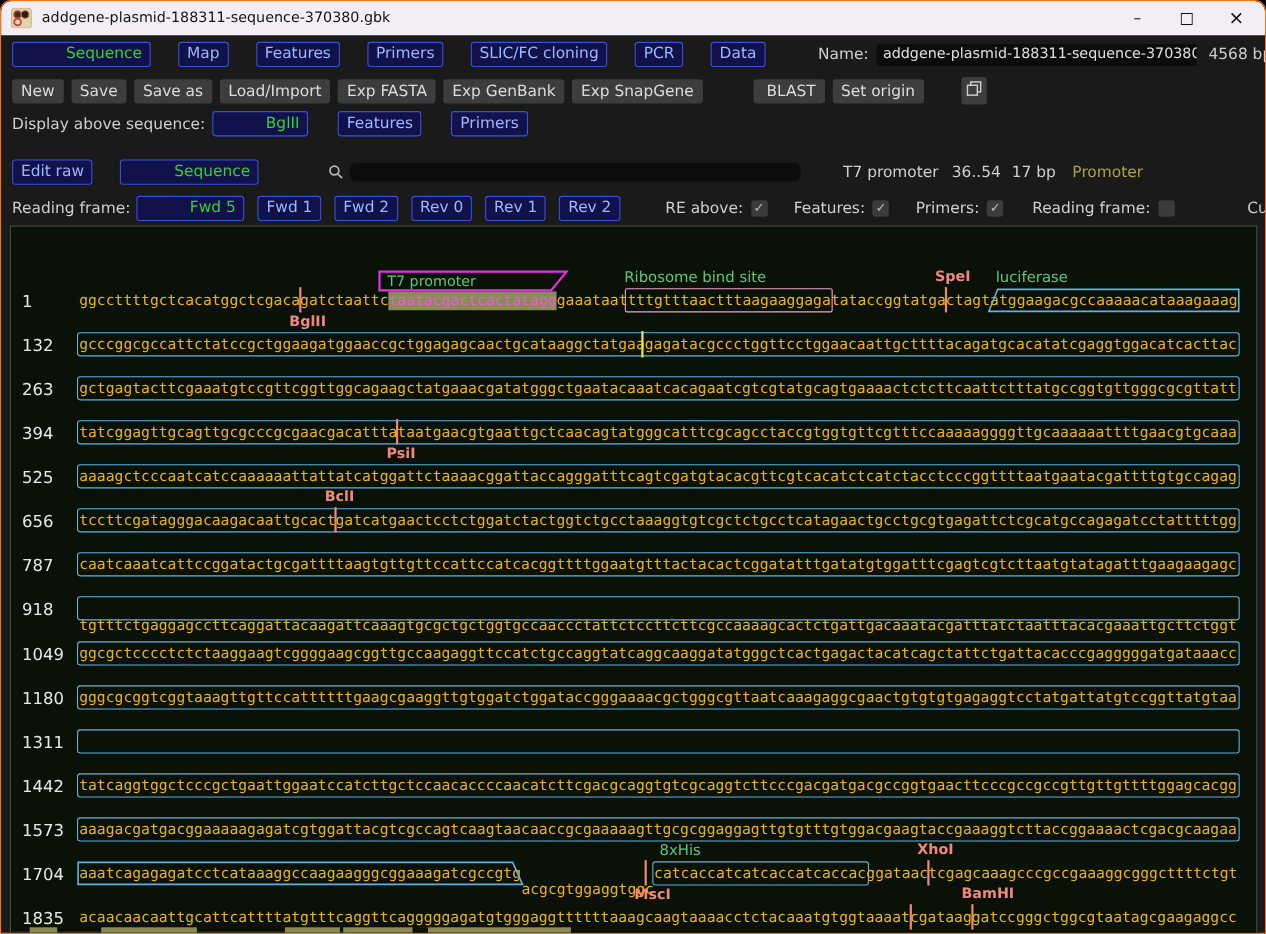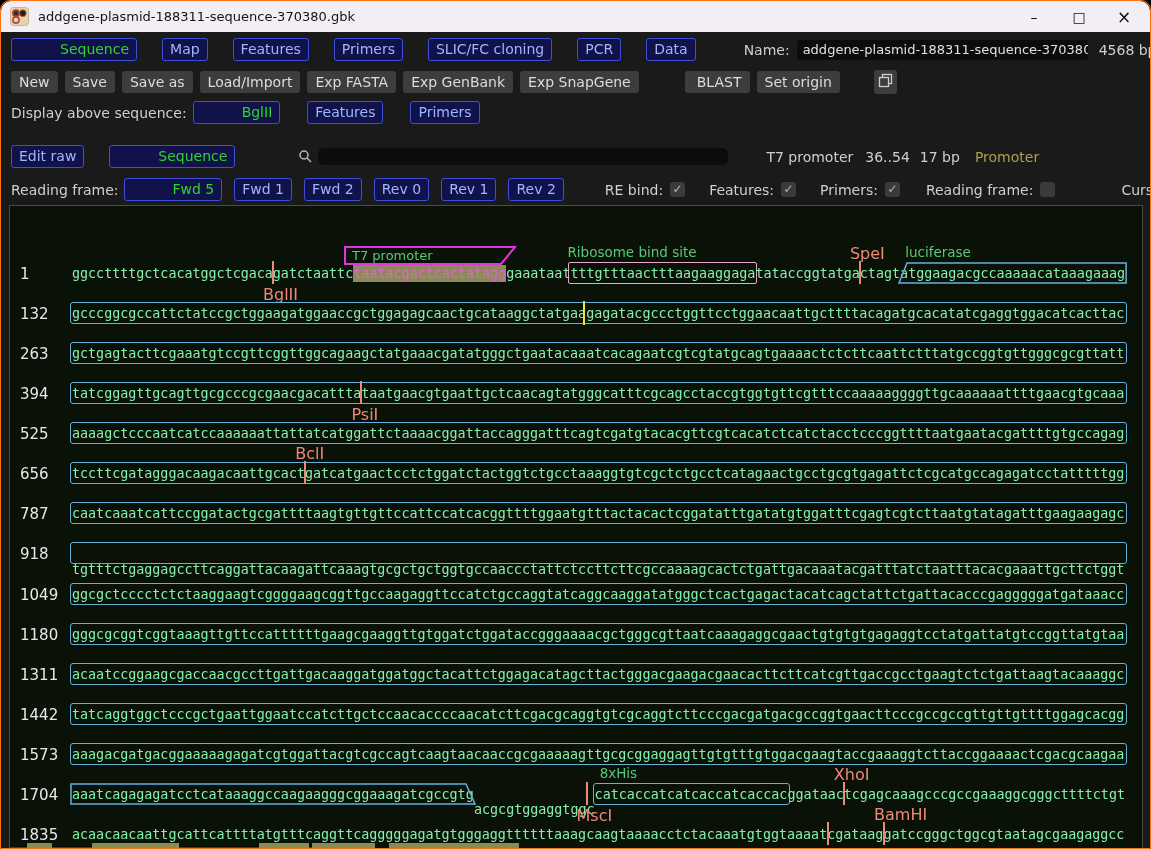--- a/index.html
+++ b/index.html
@@ -23,26 +23,26 @@
   .lab{color:#cfcfcf;font-size:14px;white-space:nowrap;}
   .inputbox{background:#0c0c0c;border-radius:3px;height:20px;color:#e0e0e0;
     font-size:13px;padding:0 6px;line-height:20px;overflow:hidden;white-space:nowrap;}
   .checkbox{width:15px;height:15px;background:#3b3b3b;border-radius:3px;color:#b9b9b9;
     font-size:12px;text-align:center;line-height:15px;}
   
   .seq-panel{position:absolute;left:8px;top:204px;width:1134px;height:645px;
     background:#0a1208;border:1px solid #44503f;box-sizing:border-box;overflow:hidden;}
   .lnum{position:absolute;left:10px;font-size:15px;color:#e8e8e8;line-height:17px;}
   .seg{position:absolute;font-family:"DejaVu Sans Mono",monospace;font-size:13.35px;
-    line-height:17px;color:#86efac;white-space:pre;}
+    line-height:17px;color:#eab308;white-space:pre;}
   .seg.t7{background:#8c8a58;color:#e263cf;}
   .fbox{position:absolute;height:22px;border:1.5px solid #63b0dd;border-radius:3px;box-sizing:border-box;}
   .fbox.pink{border-color:#eba6ce;border-radius:2px;}
   .tick{position:absolute;width:2px;height:23px;background:#ef8878;}
-  .mark-label{position:absolute;font-size:16px;color:#ef8878;white-space:nowrap;}
+  .mark-label{position:absolute;font-size:13px;color:#ef8878;white-space:nowrap;font-weight:bold;}
   .feat-label{position:absolute;font-size:13.5px;color:#58c878;white-space:nowrap;}
   .cursor-line{position:absolute;width:2px;height:24px;background:#e9e93c;}
   .flagsvg,.arrowsvg{position:absolute;overflow:visible;}
   .flag-text{font-size:13px;fill:#58c878;font-family:"DejaVu Sans",sans-serif;}
   .strip{position:absolute;}
 </style>
 </head>
 <body>
 
 <div class="window">
@@ -126,21 +126,21 @@
     <span class="lab">Reading frame:</span>
     <div id="framebtns" style="display:flex;gap:12px;margin-left:5px;">
         <span class="tbtn sel">Fwd 5</span>
         <span class="tbtn">Fwd 1</span>
         <span class="tbtn">Fwd 2</span>
         <span class="tbtn">Rev 0</span>
         <span class="tbtn">Rev 1</span>
         <span class="tbtn">Rev 2</span>
       </div>
     <div id="checkgroups" style="display:flex;align-items:center;">
-        <span class="lab" style="margin-left: 41px;">RE bind:</span>
+        <span class="lab" style="margin-left: 41px;">RE above:</span>
         <span class="checkbox" style="margin-left: 7px;">✓</span>
         <span class="lab" style="margin-left: 24px;">Features:</span>
         <span class="checkbox" style="margin-left: 7px;">✓</span>
         <span class="lab" style="margin-left: 24px;">Primers:</span>
         <span class="checkbox" style="margin-left: 7px;">✓</span>
         <span class="lab" style="margin-left: 26px;">Reading frame:</span>
         <span class="checkbox" style="margin-left: 7px;"></span>
       </div>
     <span class="lab" style="margin-left:66px;">Cursor:</span>
     <span style="margin-left:8px;font-size:19px;color:#f0f0f0;">195</span>
@@ -202,21 +202,20 @@
       <div class="lnum" style="top: 340.49px;">918</div>
       <div class="seg" style="left: 62px; top: 339.49px; margin-top: 16px;">tgtttctgaggagccttcaggattacaagattcaaagtgcgctgctggtgccaaccctattctccttcttcgccaaaagcactctgattgacaaatacgatttatctaatttacacgaaattgcttctggt</div>
       <div class="fbox" style="left: 60px; top: 336.49px; width: 1057.24px;"></div>
       <div class="lnum" style="top: 380.56px;">1049</div>
       <div class="seg" style="left: 62px; top: 379.56px;">ggcgctcccctctctaaggaagtcggggaagcggttgccaagaggttccatctgccaggtatcaggcaaggatatgggctcactgagactacatcagctattctgattacacccgagggggatgataaacc</div>
       <div class="fbox" style="left: 60px; top: 376.56px; width: 1057.24px;"></div>
       <div class="lnum" style="top: 420.63px;">1180</div>
       <div class="seg" style="left: 62px; top: 419.63px;">gggcgcggtcggtaaagttgttccattttttgaagcgaaggttgtggatctggataccgggaaaacgctgggcgttaatcaaagaggcgaactgtgtgtgagaggtcctatgattatgtccggttatgtaa</div>
       <div class="fbox" style="left: 60px; top: 416.63px; width: 1057.24px;"></div>
       <div class="lnum" style="top: 460.7px;">1311</div>
-      <div class="seg" style="left: 62px; top: 459.7px;">acaatccggaagcgaccaacgccttgattgacaaggatggatggctacattctggagacatagcttactgggacgaagacgaacacttcttcatcgttgaccgcctgaagtctctgattaagtacaaaggc</div>
       <div class="fbox" style="left: 60px; top: 456.7px; width: 1057.24px;"></div>
       <div class="lnum" style="top: 500.77px;">1442</div>
       <div class="seg" style="left: 62px; top: 499.77px;">tatcaggtggctcccgctgaattggaatccatcttgctccaacaccccaacatcttcgacgcaggtgtcgcaggtcttcccgacgatgacgccggtgaacttcccgccgccgttgttgttttggagcacgg</div>
       <div class="fbox" style="left: 60px; top: 496.77px; width: 1057.24px;"></div>
       <div class="lnum" style="top: 540.84px;">1573</div>
       <div class="seg" style="left: 62px; top: 539.84px;">aaagacgatgacggaaaaagagatcgtggattacgtcgccagtcaagtaacaaccgcgaaaaagttgcgcggaggagttgtgtttgtggacgaagtaccgaaaggtcttaccggaaaactcgacgcaagaa</div>
       <div class="fbox" style="left: 60px; top: 536.84px; width: 1057.24px;"></div>
       <div class="lnum" style="top: 580.91px;">1704</div>
       <div class="seg" style="left: 62px; top: 579.91px;">aaatcagagagatcctcataaaggccaagaagggcggaaagatcgccgtg</div>
       <svg class="arrowsvg" width="405.99999999999994" height="22" style="left: 60px; top: 576.91px; position: absolute;">

